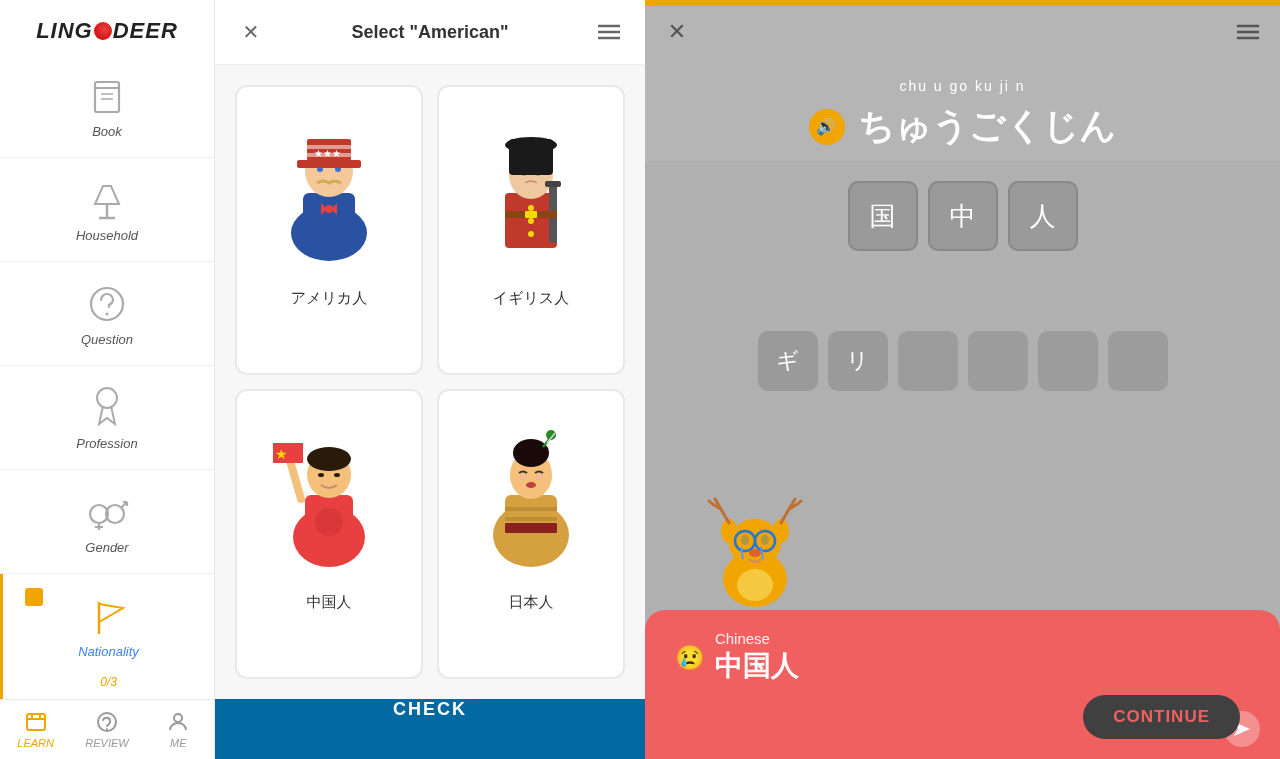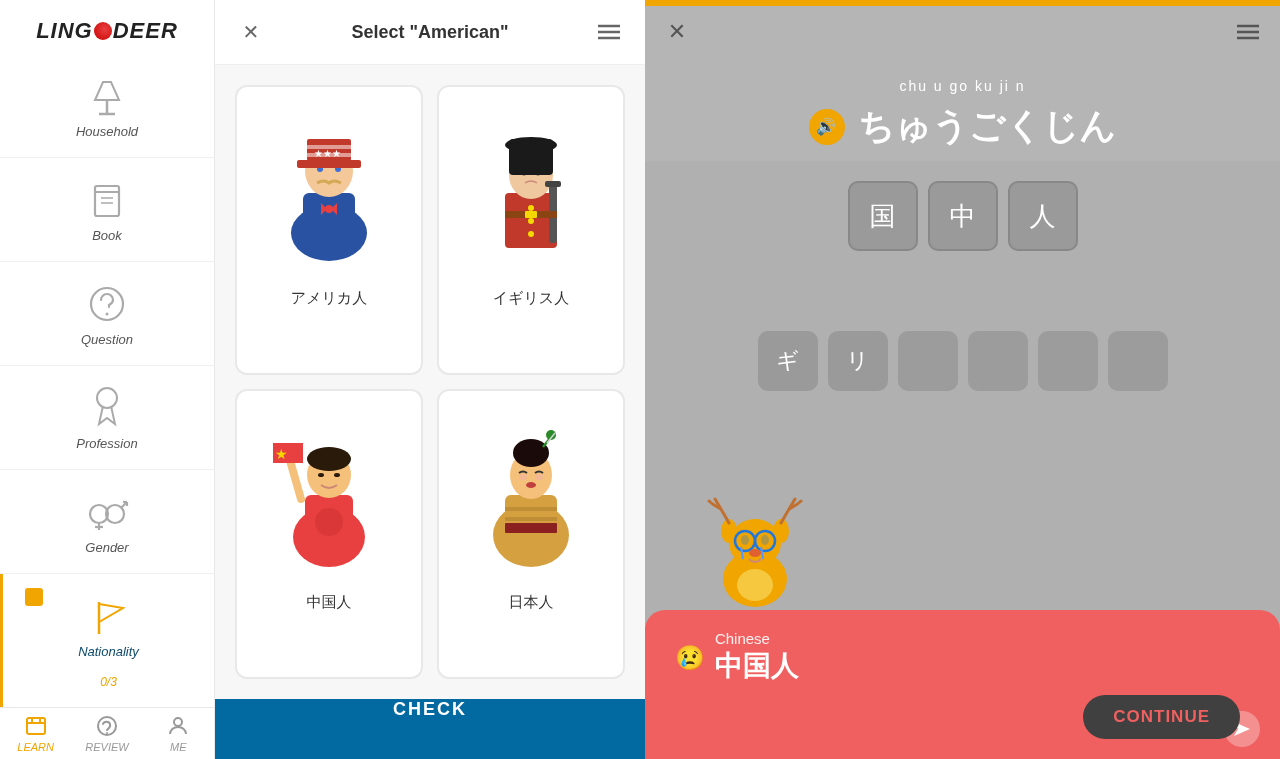--- a/index.html
+++ b/index.html
@@ -80,21 +80,21 @@
       border-radius: 3px;
     }
     .nationality-sub {
       font-size: 12px;
       color: #f0a500;
       margin-top: 16px;
     }
     .bottom-nav {
       display: flex;
       border-top: 1px solid #e8e8e8;
-      height: 52px;
+      height: 60px;
     }
     .bottom-nav-item {
       flex: 1;
       display: flex;
       flex-direction: column;
       align-items: center;
       justify-content: center;
       font-size: 11px;
       color: #999;
       cursor: pointer;
@@ -387,39 +387,39 @@
 <div class="left-panel">
   <div class="logo-area">
     <div class="logo-text">
       LING<span class="o-logo"></span>DEER
     </div>
   </div>
   <div class="nav-items">
 
     <div class="nav-item">
       <div class="nav-icon">
-        <svg width="40" height="44" viewBox="0 0 40 44" fill="none" xmlns="http://www.w3.org/2000/svg">
-          <line x1="20" y1="26" x2="20" y2="40" stroke="#aaa" stroke-width="2.5"></line>
-          <line x1="12" y1="40" x2="28" y2="40" stroke="#aaa" stroke-width="2.5"></line>
-          <polygon points="8,26 32,26 24,8 16,8" stroke="#aaa" stroke-width="2" fill="none"></polygon>
-        </svg>
-      </div>
-      <span class="nav-label">Household</span>
-    </div>
-
-    <div class="nav-item">
-      <div class="nav-icon">
         <svg width="40" height="40" viewBox="0 0 40 40" fill="none">
           <rect x="8" y="6" width="24" height="30" rx="2" stroke="#aaa" stroke-width="2.2" fill="none"></rect>
           <line x1="8" y1="12" x2="32" y2="12" stroke="#aaa" stroke-width="2"></line>
           <line x1="14" y1="18" x2="26" y2="18" stroke="#aaa" stroke-width="1.5"></line>
           <line x1="14" y1="23" x2="26" y2="23" stroke="#aaa" stroke-width="1.5"></line>
         </svg>
       </div>
       <span class="nav-label">Book</span>
+    </div>
+
+    <div class="nav-item">
+      <div class="nav-icon">
+        <svg width="40" height="44" viewBox="0 0 40 44" fill="none" xmlns="http://www.w3.org/2000/svg">
+          <line x1="20" y1="26" x2="20" y2="40" stroke="#aaa" stroke-width="2.5"></line>
+          <line x1="12" y1="40" x2="28" y2="40" stroke="#aaa" stroke-width="2.5"></line>
+          <polygon points="8,26 32,26 24,8 16,8" stroke="#aaa" stroke-width="2" fill="none"></polygon>
+        </svg>
+      </div>
+      <span class="nav-label">Household</span>
     </div>
 
     <div class="nav-item">
       <div class="nav-icon">
         <svg width="40" height="40" viewBox="0 0 40 40" fill="none">
           <circle cx="20" cy="20" r="16" stroke="#aaa" stroke-width="2.2" fill="none"></circle>
           <path d="M14 16c0-3.3 2.7-6 6-6s6 2.7 6 6c0 3-2 4-4 5v2" stroke="#aaa" stroke-width="2.2" stroke-linecap="round" fill="none"></path>
           <circle cx="20" cy="30" r="1.5" fill="#aaa"></circle>
         </svg>
       </div>
@@ -452,21 +452,21 @@
     </div>
 
     <div class="nav-item active">
       <div class="nationality-badge"></div>
       <div class="nav-icon">
         <svg width="40" height="44" viewBox="0 0 40 44" fill="none">
           <line x1="10" y1="8" x2="10" y2="40" stroke="#f0a500" stroke-width="2.5"></line>
           <path d="M10 10 L34 14 L10 28 Z" stroke="#f0a500" stroke-width="2" fill="none"></path>
         </svg>
       </div>
-      <span class="nav-label" style="color:#0c4a6e;">Nationality</span>
+      <span class="nav-label" style="color:#3b82f6;">Nationality</span>
       <span class="nationality-sub">0/3</span>
     </div>
 
     <div class="nav-item">
       
       
     </div>
   </div>
   <div class="bottom-nav">
     <div class="bottom-nav-item active">

